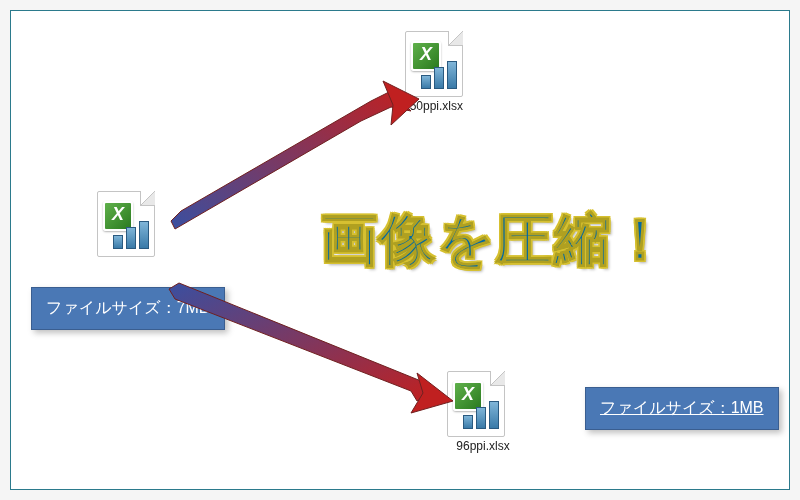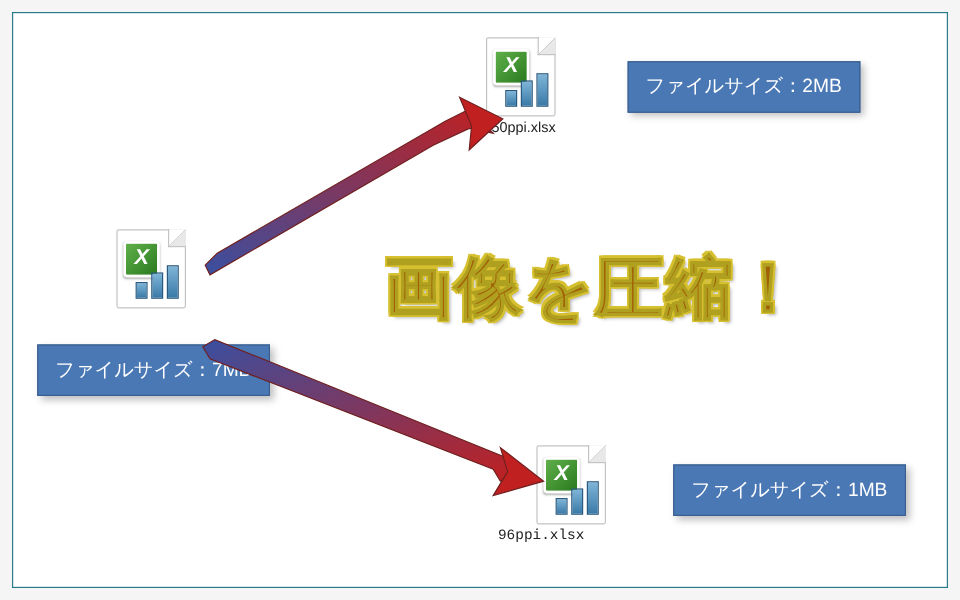--- a/index.html
+++ b/index.html
@@ -100,21 +100,21 @@
     border: 1px solid #3a5e90;
     box-shadow: 3px 3px 6px rgba(0,0,0,0.25);
     white-space: nowrap;
   }
   .headline {
     position: absolute;
     left: 310px;
     top: 192px;
     font-size: 56px;
     font-weight: 900;
-    color: #a16207;
+    color: #0369a1;
     letter-spacing: 2px;
     -webkit-text-stroke: 1px #b0a020;
     text-shadow:
       2px 0 0 #d6c030,
       -2px 0 0 #d6c030,
       0 2px 0 #d6c030,
       0 -2px 0 #d6c030,
       2px 2px 0 #d6c030,
       -2px -2px 0 #d6c030,
       2px -2px 0 #d6c030,
@@ -148,34 +148,33 @@
     <div class="page"></div>
     <div class="xbadge">X</div>
     <div class="chart">
         <div class="bar b1"></div>
         <div class="bar b2"></div>
         <div class="bar b3"></div>
       </div>
   </div>
   <div class="file-label" style="left:362px; top:88px;">150ppi.xlsx</div>
 
-  <div class="badge" style="left:512px; top:40px;">ファイルサイズ：2MB</div>
 
   <div class="excel-icon" style="left:432px; top:360px;">
     <div class="page"></div>
     <div class="xbadge">X</div>
     <div class="chart">
         <div class="bar b1"></div>
         <div class="bar b2"></div>
         <div class="bar b3"></div>
       </div>
   </div>
-  <div class="file-label" style="left:380px; top:428px;font-family:Liberation Mono, monospace;">96ppi.xlsx</div>
-
-  <div class="badge" style="left:550px; top:376px;">ファイルサイズ：1MB</div>
+  <div class="file-label" style="left:412px; top:428px;">96ppi.xlsx</div>
+
+  <div class="badge" style="left:574px; top:376px;text-decoration:underline;">ファイルサイズ：1MB</div>
 
   <div class="headline">画像を圧縮！</div>
 
   <svg class="arrow" style="left:150px; top:60px;" width="260" height="160">
     <defs>
       <linearGradient id="g1" x1="0%" y1="100%" x2="100%" y2="0%">
         <stop offset="0%" stop-color="#3a4fa0"></stop>
         <stop offset="100%" stop-color="#c02020"></stop>
       </linearGradient>
     </defs>

